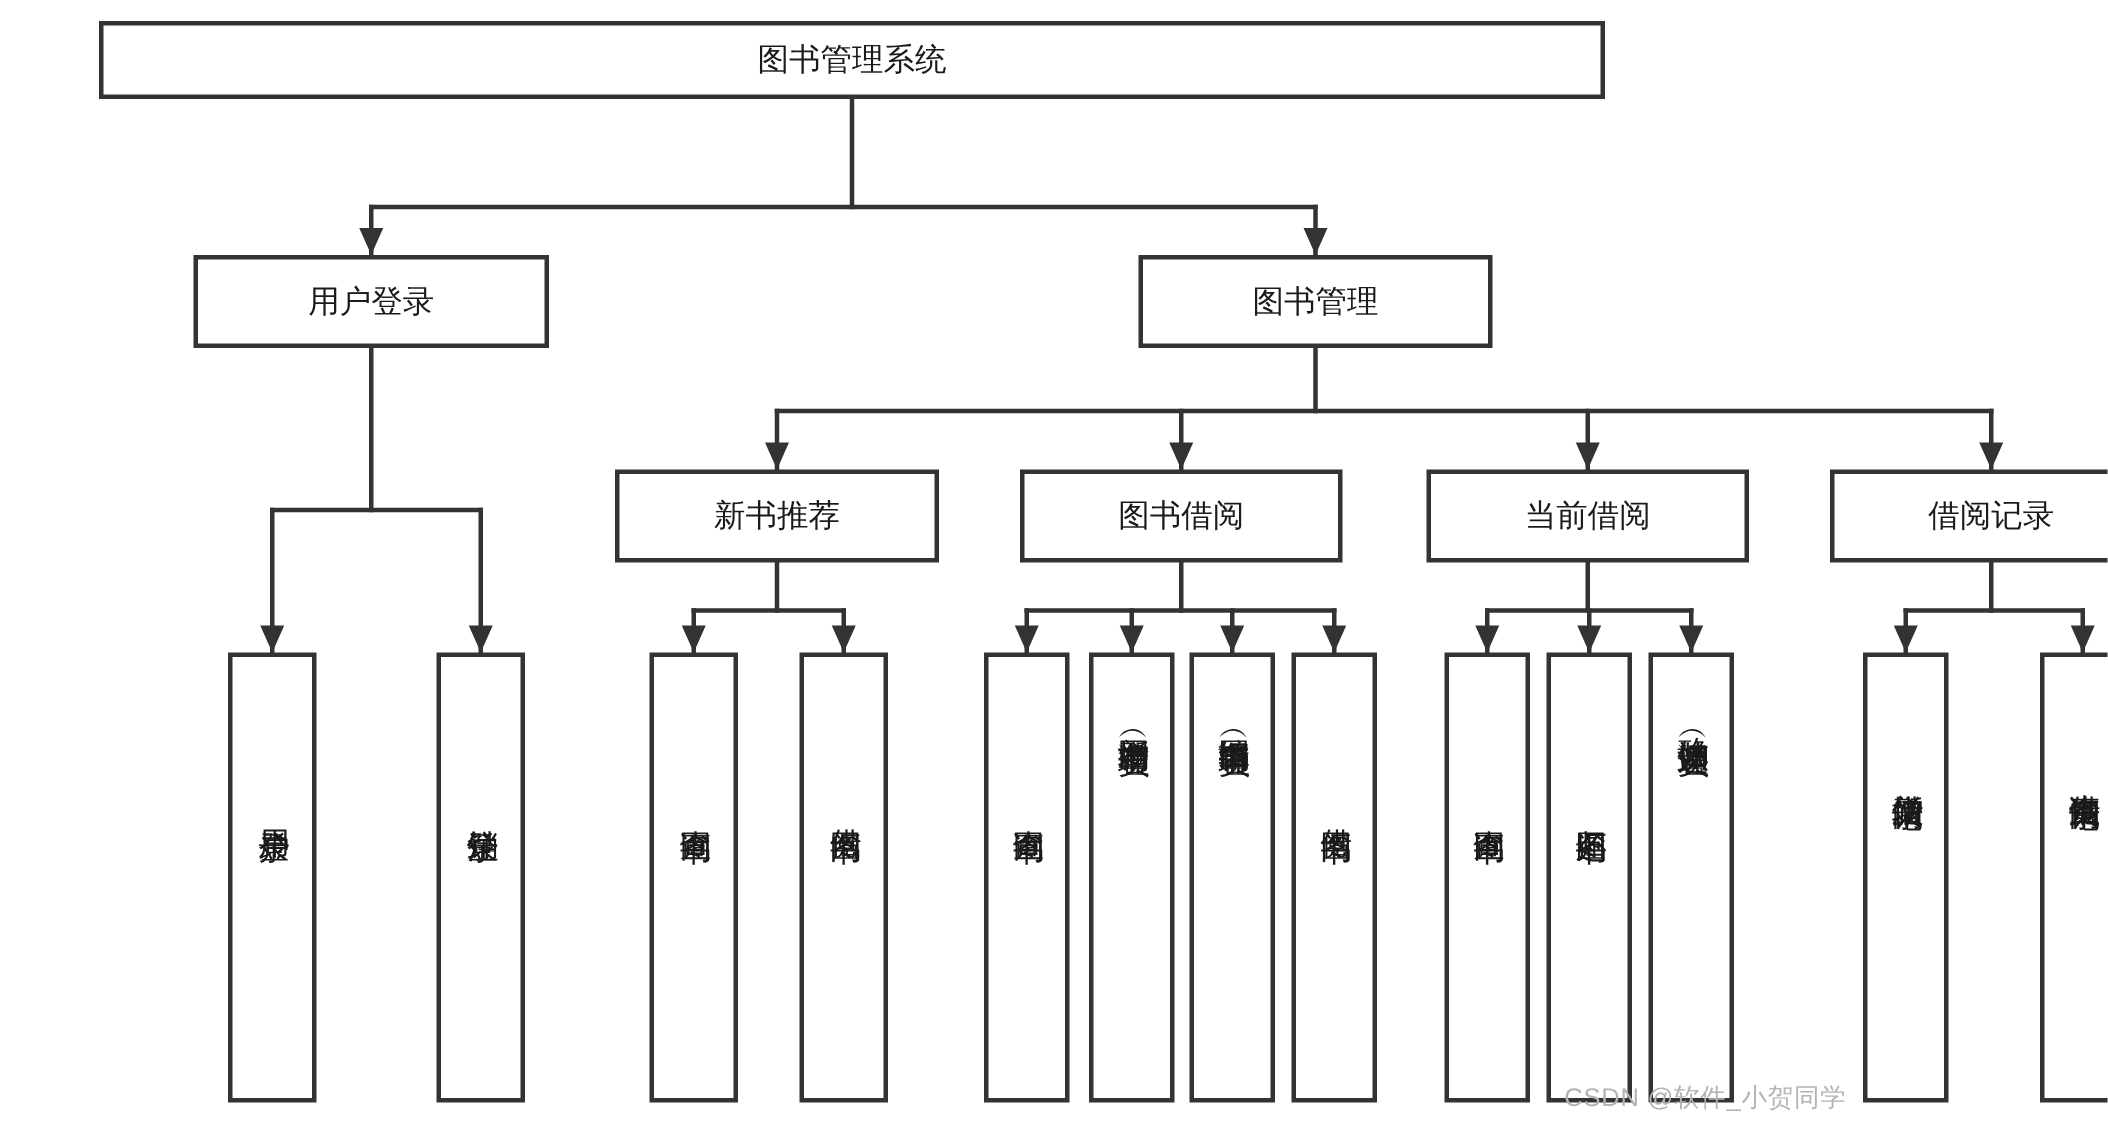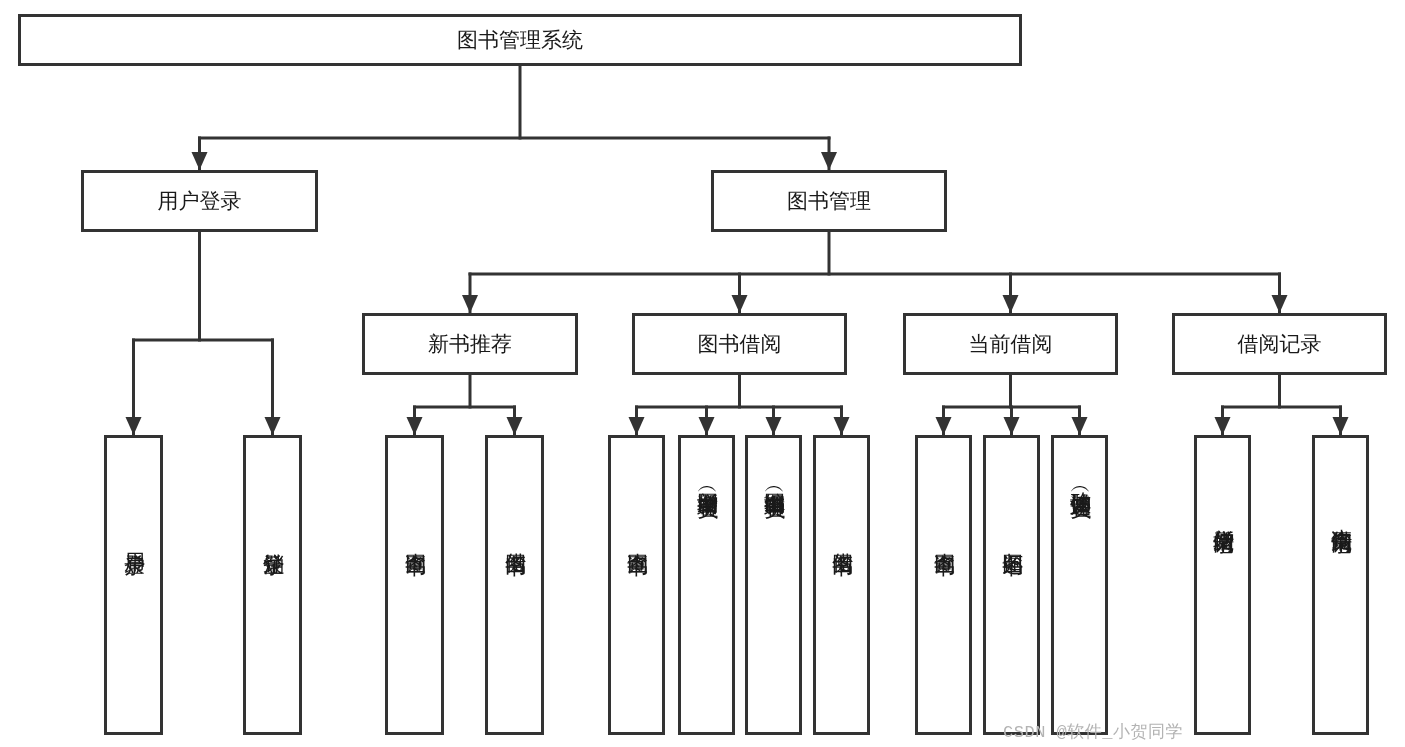--- a/index.html
+++ b/index.html
@@ -10,20 +10,21 @@
   body {
     width: 1405px;
     height: 747px;
     font-family: "DejaVu Sans", "Liberation Sans", sans-serif;
     overflow: hidden;
   }
   #diagram-root {
     position: relative;
     width: 1189px;
     height: 747px;
+    margin-left: 48px;
   }
   svg#tree-svg {
     position: absolute;
     top: 0; left: 0;
     width: 1405px;
     height: 747px;
   }
   .node-box {
     fill: #ffffff;
     stroke: #333333;
@@ -56,21 +57,21 @@
     color: #1a1a1a;
     letter-spacing: 1px;
     white-space: nowrap;
     text-align: left;
     pointer-events: none;
   }
   .watermark {
     position: absolute;
     right: 6px;
     bottom: 4px;
-    font-family: Liberation Mono, monospace;
+    font-family: Liberation Sans, sans-serif;
     font-size: 17px;
     color: #b3b3b3;
     letter-spacing: 0.5px;
     white-space: nowrap;
   }
 </style>
 </head>
 <body>
 
 <div id="diagram-root">

